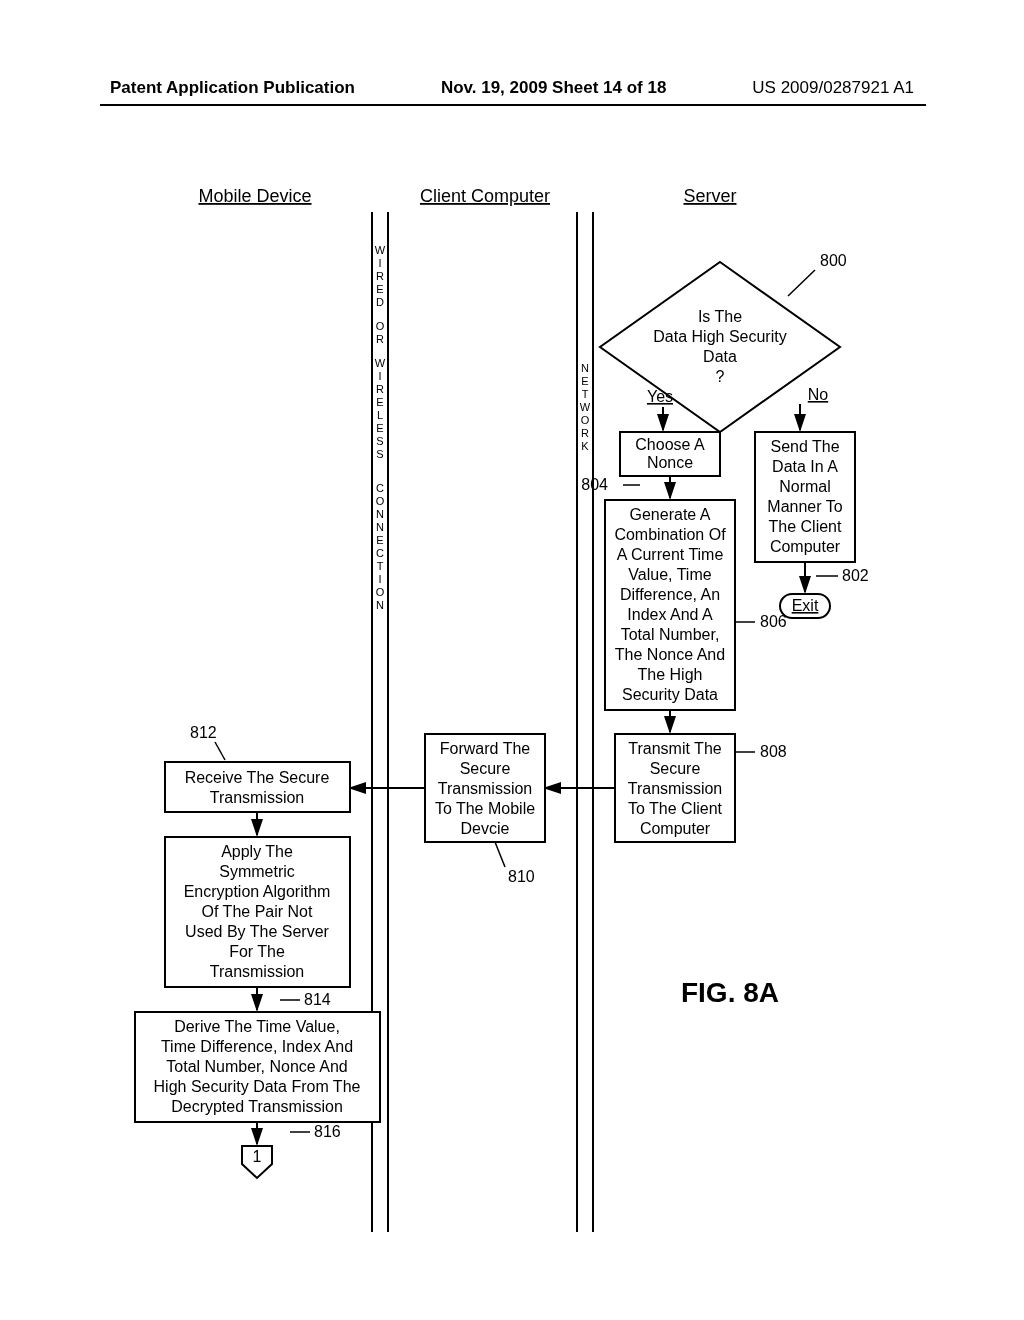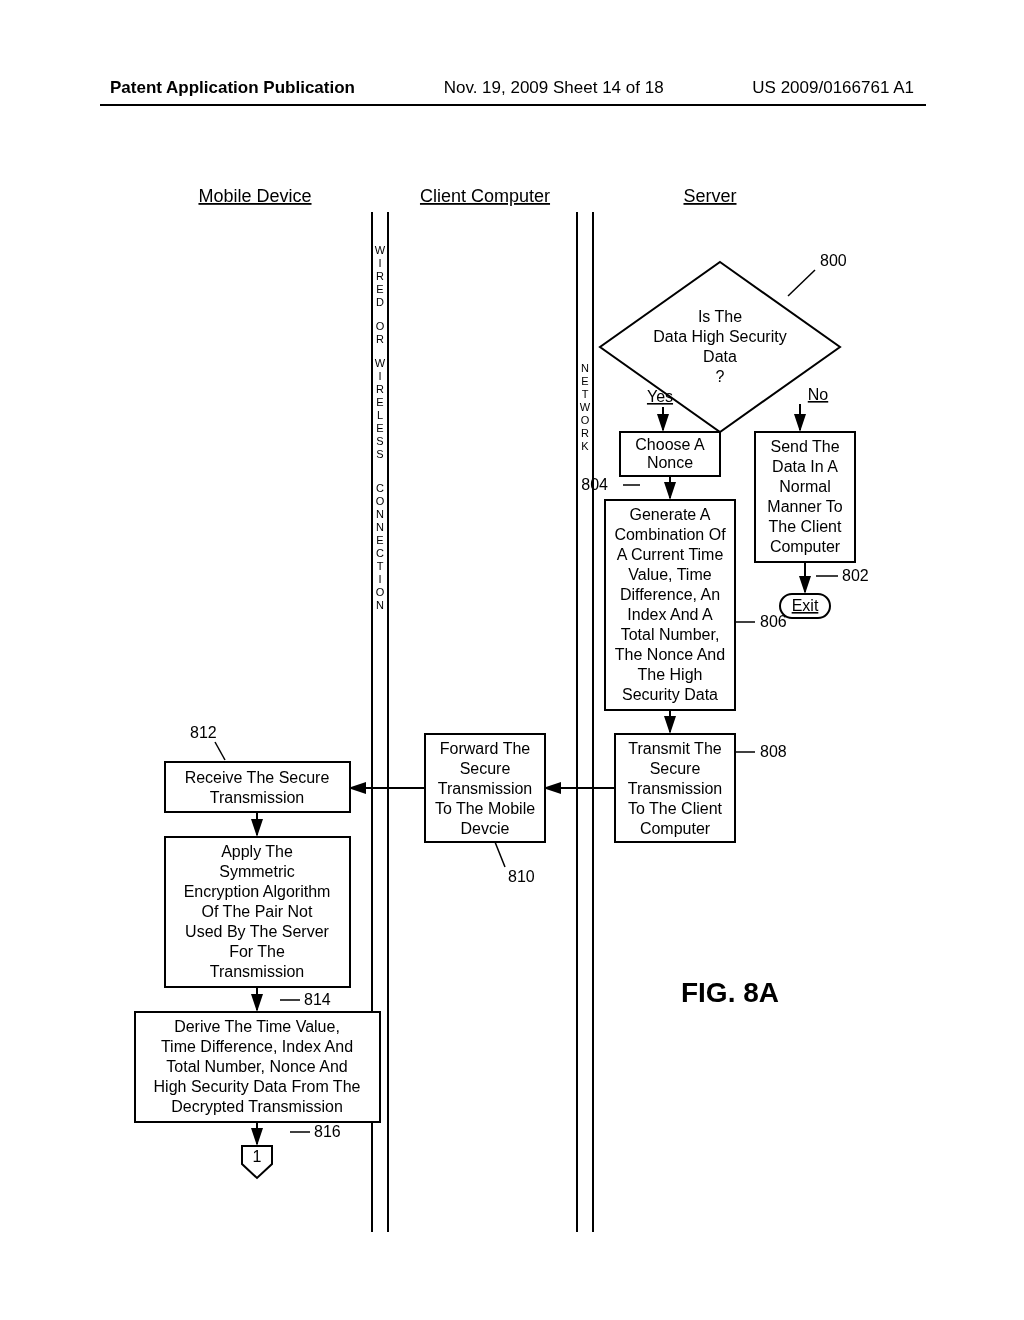--- a/index.html
+++ b/index.html
@@ -1,38 +1,38 @@
 <!DOCTYPE html>
 <html><head>
 <meta charset="utf-8">
 <style>
 html,body{margin:0;padding:0;background:#fff;font-family:Arial,Helvetica,sans-serif}
 .page{width:1024px;height:1320px;position:relative}
 .header{position:absolute;top:78px;left:0;right:0;display:flex;justify-content:space-between;padding:0 110px;font-size:17px;font-weight:bold}
 .header-left{font-weight:bold}
-.header-center{font-weight:normal}
+.header-center{font-weight:bold}
 .header-right{font-weight:normal}
 .rule{position:absolute;top:104px;left:100px;right:98px;border-top:2px solid #000}
 .canvas{position:absolute;top:172px;left:100px;width:824px;height:1100px}
 svg{position:absolute;top:0;left:0}
 text{font-family:Arial,Helvetica,sans-serif}
 .lab{font-size:16px;text-anchor:middle}
 .col-head{font-size:18px;text-decoration:underline;text-anchor:middle}
 .big{font-size:28px;font-weight:bold;text-anchor:middle}
 .tiny{font-size:11px;text-anchor:middle}
 .num{font-size:16px}
 </style>
 </head>
 <body>
 
 <div class="page">
   <div class="header">
     <span class="header-left">Patent Application Publication</span>
     <span class="header-center">Nov. 19, 2009  Sheet 14 of 18</span>
-    <span class="header-right">US 2009/0166761 A1</span>
+    <span class="header-right">US 2009/0287921 A1</span>
   </div>
   <div class="rule"></div>
 
   <div class="canvas">
     <svg width="824" height="1100" viewBox="0 0 824 1100">
       <defs>
         <marker id="arrow" markerWidth="10" markerHeight="10" refX="8" refY="3" orient="auto">
           <path d="M0,0 L0,6 L9,3 z" fill="#000"></path>
         </marker>
       </defs>

